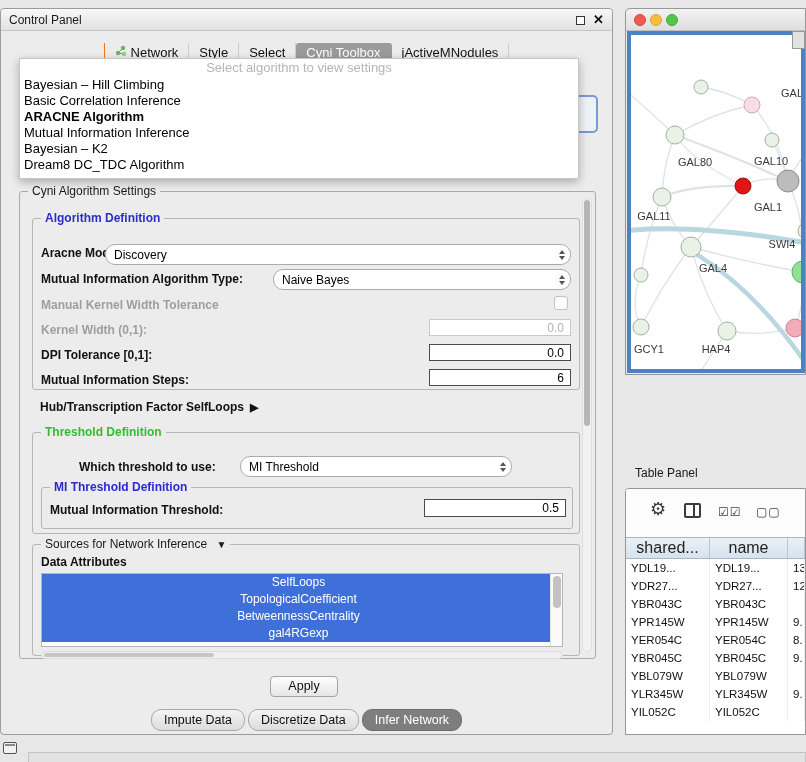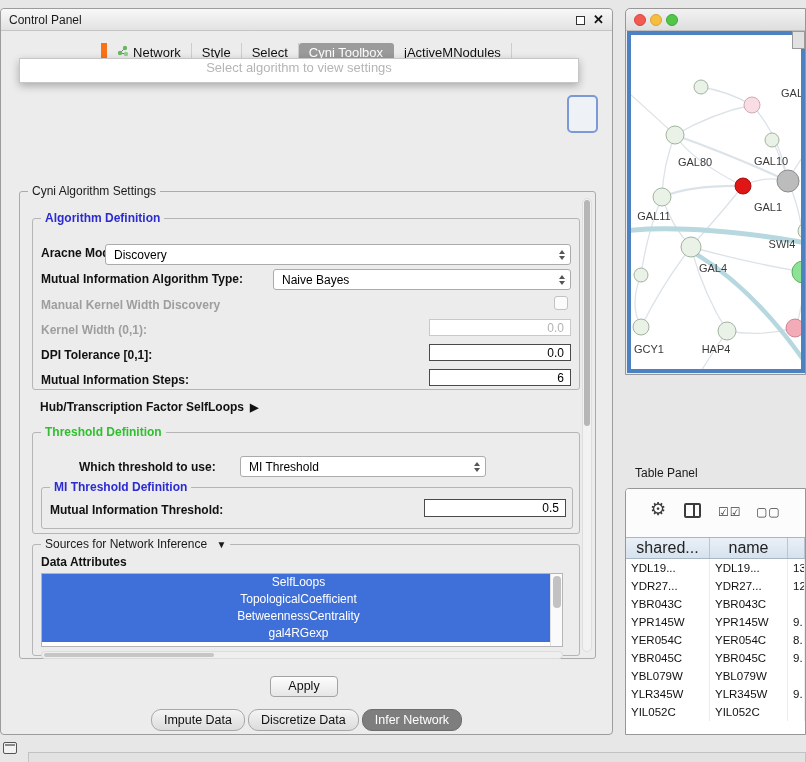--- a/index.html
+++ b/index.html
@@ -13,21 +13,21 @@
   .cp-titlebar { position: absolute; left: 0; top: 0; right: 0; height: 22px;
                  background: linear-gradient(#f8f8f8, #e2e2e2); border-bottom: 1px solid #c4c4c4;
                  border-radius: 4px 4px 0 0; }
   .cp-title { position: absolute; left: 8px; top: 4px; font-size: 12px; color: #1a1a1a; }
   .restore-box { position: absolute; right: 27px; top: 7px; width: 9px; height: 9px; border: 1.5px solid #333; background: #fff; }
   .close-x { position: absolute; right: 8px; top: 3px; font-size: 13px; font-weight: bold; color: #111; }
 
   .tabbar { position: absolute; left: 0; right: 0; top: 32px; height: 22px;
             display: flex; justify-content: center; align-items: center; font-size: 13px; }
   .tab { display: flex; align-items: center; gap: 4px; padding: 2px 10px; color: #111; border-right: 1px solid #cdcdcd; }
-  .tab:first-child { border-left: 6px solid #f97316; }
+  .tab:first-child { border-left: 1px solid #f97316; }
   .tab.active { background: #9b9b9b; color: #fff; border-radius: 3px; border-color: transparent; }
 
   .menu { position: absolute; left: 18px; top: 49px; width: 560px; background: #fff;
           border: 1px solid #c6c6c6; box-shadow: 0 3px 9px rgba(0,0,0,.28); z-index: 60; padding-bottom: 5px; }
   .menu-header { text-align: center; color: #b5b5b5; font-size: 13px; line-height: 18px; }
   .menu-item { font-size: 13px; line-height: 16px; padding: 0 4px; color: #000; }
   .menu-item.selected { font-weight: bold; }
 
   .partial-blue { position: absolute; left: 566px; top: 86px; width: 31px; height: 38px;
                   border: 2px solid #7b99d6; border-radius: 5px; background: #eef1f6; z-index: 5; }
@@ -36,21 +36,21 @@
               border: 1px solid #ababab; border-radius: 3px; }
   .legend { position: absolute; top: -8px; left: 8px; background: #ececec; padding: 0 4px;
             font-size: 12px; color: #1a1a1a; white-space: nowrap; }
   .legend.blue { color: #2b2bd0; font-weight: bold; }
   .legend.green { color: #2fbf2f; font-weight: bold; }
   .fieldset { position: absolute; border: 1px solid #b5b5b5; border-radius: 3px; }
 
   .flabel { position: absolute; font-size: 12px; font-weight: bold; color: #111; white-space: nowrap; }
   .flabel.disabled { color: #9e9e9e; }
 
-  .combo { position: absolute; background: #fff; border: 1px solid #ababab; border-radius: 3px;
+  .combo { position: absolute; background: #fff; border: 1px solid #ababab; border-radius: 10px;
            font-size: 12px; display: flex; align-items: center; padding-left: 8px; color: #000; }
   .spin { position: absolute; right: 5px; top: 50%; transform: translateY(-50%);
           display: flex; flex-direction: column; gap: 2px; }
   .spin i { display: block; width: 0; height: 0; border-left: 3.5px solid transparent; border-right: 3.5px solid transparent; }
   .spin i.up { border-bottom: 4px solid #555; }
   .spin i.down { border-top: 4px solid #555; }
 
   .tfield { position: absolute; background: #fff; border: 1px solid #4a4a4a; font-size: 12px;
             text-align: right; padding: 1px 6px; line-height: 14px; color: #000; }
   .tfield.disabled { border-color: #c9c9c9; color: #b2b2b2; }
@@ -160,20 +160,28 @@
         </div>
         <div class="tab">
           <span>jActiveMNodules</span>
         </div>
       </div>
 
     <div class="partial-blue"></div>
 
     <div class="menu">
       <div class="menu-header">Select algorithm to view settings</div>
+      <div>
+          <div class="menu-item">Bayesian – Hill Climbing</div>
+          <div class="menu-item">Basic Correlation Inference</div>
+          <div class="menu-item selected">ARACNE Algorithm</div>
+          <div class="menu-item">Mutual Information Inference</div>
+          <div class="menu-item">Bayesian – K2</div>
+          <div class="menu-item">Dream8 DC_TDC Algorithm</div>
+        </div>
     </div>
 
     <div class="settings">
       <span class="legend">Cyni Algorithm Settings</span>
 
       <div class="fieldset" style="left:12px; top:26px; width:548px; height:172px;">
         <span class="legend blue">Algorithm Definition</span>
 
         <span class="flabel" style="left:8px; top:27px;">Aracne Mode:</span>
         <div class="combo" style="left:72px; top:25px; width:466px; height:21px;">
@@ -186,42 +194,42 @@
 
         <span class="flabel" style="left:8px; top:53px;">Mutual Information Algorithm Type:</span>
         <div class="combo" style="left:240px; top:50px; width:298px; height:21px;">
           <span>Naive Bayes</span>
           <span class="spin">
               <i class="up"></i>
               <i class="down"></i>
             </span>
         </div>
 
-        <span class="flabel disabled" style="left:8px; top:79px;">Manual Kernel Width Discovery</span>
+        <span class="flabel disabled" style="left:8px; top:79px;">Manual Kernel Width Tolerance</span>
         <span class="checkbox" style="left:521px; top:77px;"></span>
 
         <span class="flabel disabled" style="left:8px; top:104px;">Kernel Width (0,1):</span>
         <div class="tfield disabled" style="left:396px; top:100px; width:142px; height:17px;">0.0</div>
 
         <span class="flabel" style="left:8px; top:129px;">DPI Tolerance [0,1]:</span>
         <div class="tfield" style="left:396px; top:125px; width:142px; height:17px;">0.0</div>
 
         <span class="flabel" style="left:8px; top:154px;">Mutual Information Steps:</span>
         <div class="tfield" style="left:396px; top:150px; width:142px; height:17px;">6</div>
       </div>
 
       <div class="hub-row">
         <span>Hub/Transcription Factor SelfLoops</span><span class="arrow-glyph">▶</span>
       </div>
 
       <div class="fieldset" style="left:12px; top:240px; width:548px; height:102px;">
         <span class="legend green">Threshold Definition</span>
 
         <span class="flabel" style="left:46px; top:27px;">Which threshold to use:</span>
-        <div class="combo" style="left:207px; top:23px; width:246px; height:21px;">
+        <div class="combo" style="left:207px; top:23px; width:272px; height:21px;">
           <span>MI Threshold</span>
           <span class="spin">
               <i class="up"></i>
               <i class="down"></i>
             </span>
         </div>
 
         <div class="fieldset" style="left:8px; top:54px; width:532px; height:42px;">
           <span class="legend blue" style="background:#ececec;">MI Threshold Definition</span>
           <span class="flabel" style="left:8px; top:15px;">Mutual Information Threshold:</span>

